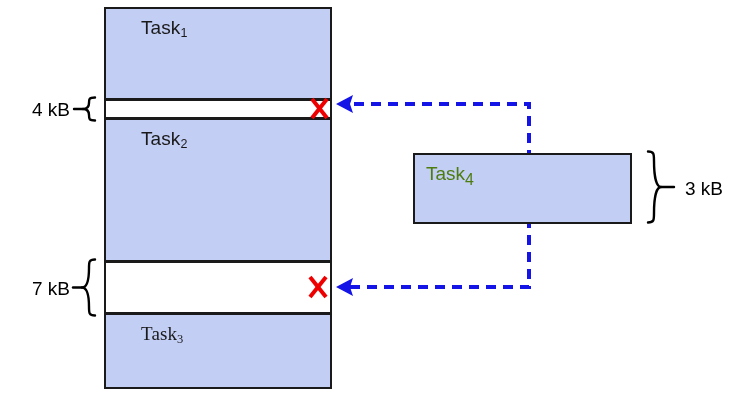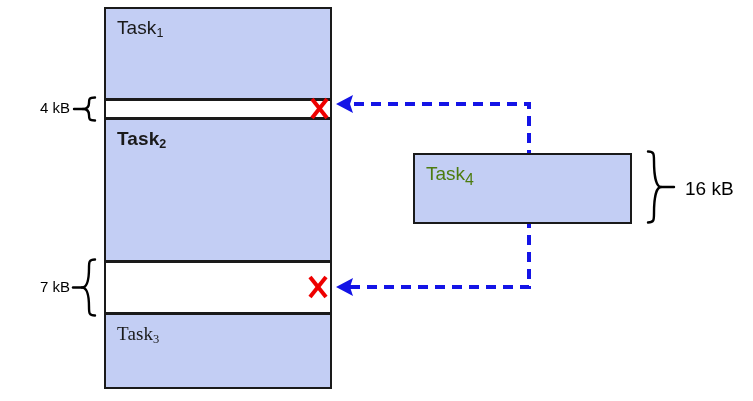--- a/index.html
+++ b/index.html
@@ -32,30 +32,31 @@
     background: #ffffff;
     border: 2px solid #1a1a1a;
   }
   .block-label {
     position: absolute;
     font-size: 19px;
     line-height: 1;
     color: #1a1a1a;
     white-space: nowrap;
     letter-spacing: 0.1px;
+    margin-left: 24px;
   }
   .block-label sub {
     font-size: 0.66em;
     vertical-align: -0.22em;
     letter-spacing: 0;
   }
   
   .size-label {
     position: absolute;
-    font-size: 15px;
+    font-size: 19px;
     line-height: 1;
     color: #000000;
     white-space: nowrap;
     text-align: right;
   }
   
   #task4-box {
     position: absolute;
     box-sizing: border-box;
     background: #c3cef4;
@@ -94,35 +95,35 @@
 <body>
 
 <div id="stage">
 
   <div class="mem-block" style="left:104px; top:7px; width:228px; height:93px;"></div>
   <div class="block-label" style="left:117px; top:18px;"><span>Task</span><sub>1</sub></div>
 
   <div class="mem-gap" style="left:104px; top:99px; width:228px; height:20px;"></div>
 
   <div class="mem-block" style="left:104px; top:118px; width:228px; height:144px;"></div>
-  <div class="block-label" style="left:117px; top:129px;font-weight:bold;"><span>Task</span><sub>2</sub></div>
+  <div class="block-label" style="left:117px; top:129px;"><span>Task</span><sub>2</sub></div>
 
   <div class="mem-gap" style="left:104px; top:261px; width:228px; height:53px;"></div>
 
   <div class="mem-block" style="left:104px; top:313px; width:228px; height:76px;"></div>
   <div class="block-label" style="left:117px; top:324px;font-family:Liberation Serif, serif;"><span>Task</span><sub>3</sub></div>
 
   <div class="size-label" style="left:14px; top:100px; width:56px;">4 kB</div>
 
   <div class="size-label" style="left:14px; top:279px; width:56px;">7 kB</div>
 
   <div id="task4-box" style="left:413px; top:153px; width:219px; height:71px;"></div>
   <div id="task4-label" style="left:426px; top:164px;"><span>Task</span><sub>4</sub></div>
 
-  <div id="task4-size-label" style="left:685px; top:179px;">16 kB</div>
+  <div id="task4-size-label" style="left:685px; top:179px;">3 kB</div>
 
   <svg class="overlay" id="arrow-layer" viewBox="0 0 753 401" xmlns="http://www.w3.org/2000/svg">
 
     <g stroke="#1414e6" stroke-width="4" fill="none" stroke-dasharray="10,7" stroke-linecap="butt">
       <path d="M 529,160 L 529,104 L 346,104"></path>
     </g>
 
     <g stroke="#1414e6" stroke-width="4" fill="none" stroke-dasharray="10,7" stroke-linecap="butt">
       <path d="M 529,218 L 529,287 L 346,287"></path>
     </g>

